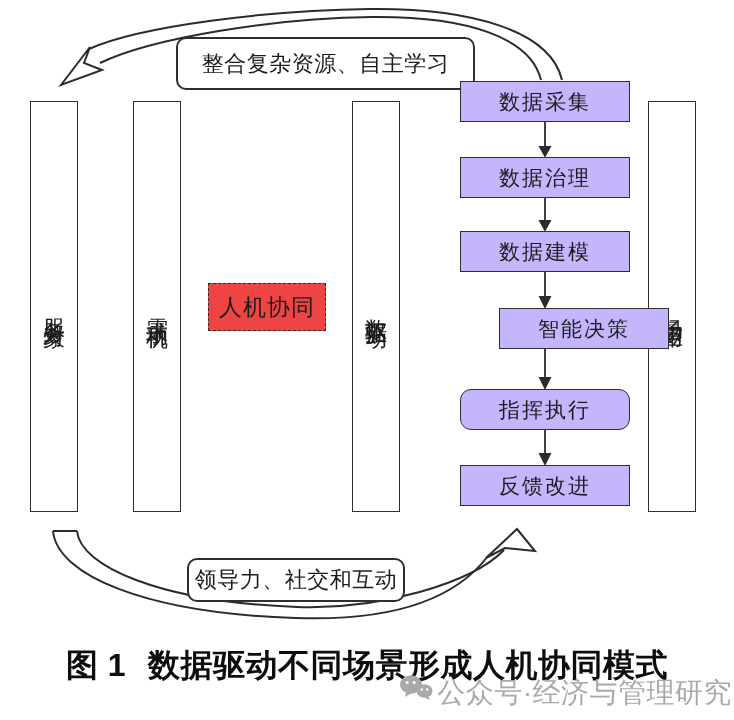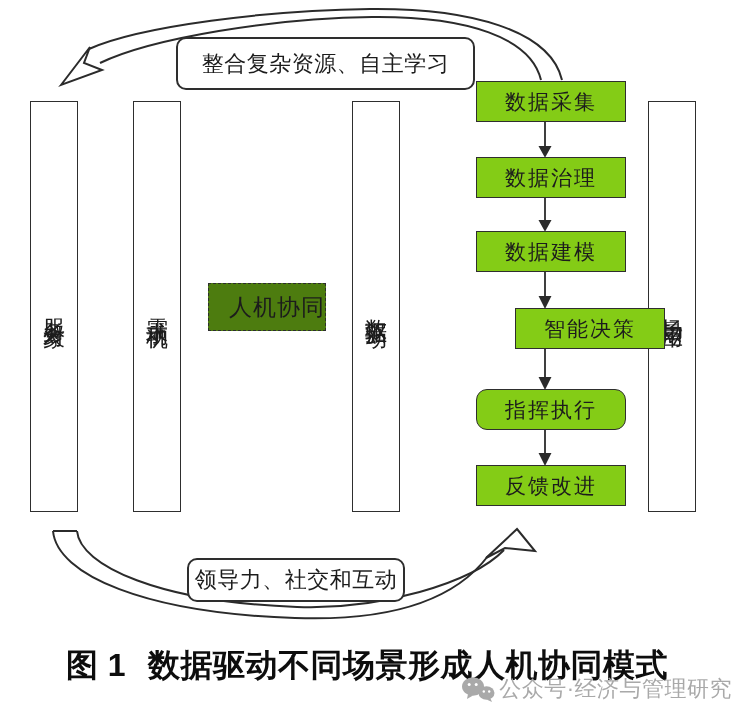--- a/index.html
+++ b/index.html
@@ -18,59 +18,59 @@
   }
   .p1{left:30px;} .p2{left:133px;} .p3{left:352px;} .p4{left:648px;}
   .vtext{
     writing-mode:vertical-rl;text-orientation:upright;
     font-size:22px;letter-spacing:3px;line-height:1;color:#1c1c1c;
   }
 
   
   .dashed-box{
     position:absolute;left:208px;top:283px;width:118px;height:48px;
-    border:1.6px dashed #2e2e2e;background:#4d7c0f;box-sizing:border-box;
-    display:flex;align-items:center;justify-content:flex-end;
+    border:1.6px dashed #2e2e2e;background:#ef4444;box-sizing:border-box;
+    display:flex;align-items:center;justify-content:center;
     font-size:23px;letter-spacing:1px;
   }
 
   
   .pill{
     position:absolute;border:2px solid #2e2e2e;border-radius:10px;
     background:#ffffff;box-sizing:border-box;
     display:flex;align-items:center;justify-content:center;
     font-size:22px;letter-spacing:0.5px;white-space:nowrap;
   }
   .pill-top{left:176px;top:37px;width:299px;height:53px;}
   .pill-bottom{left:187px;top:558px;width:218px;height:44px;}
 
   
   .flow-box{
-    position:absolute;left:476px;width:150px;height:41px;
-    border:1.6px solid #2e2e2e;background:#84cc16;box-sizing:border-box;
+    position:absolute;left:460px;width:170px;height:41px;
+    border:1.6px solid #2e2e2e;background:#c4b5fd;box-sizing:border-box;
     display:flex;align-items:center;justify-content:center;
     font-size:21px;letter-spacing:2px;
   }
   .fb1{top:81px;} .fb2{top:157px;} .fb3{top:231px;}
   .fb4{top:308px;margin-left:39px;} .fb5{top:389px;border-radius:11px;} .fb6{top:465px;}
 
   
   .caption{
     position:absolute;left:0;right:0;top:644px;text-align:center;
     font-family:"Liberation Sans","DejaVu Sans",sans-serif;
     font-weight:bold;font-size:32px;color:#0d0d0d;letter-spacing:0.5px;
     white-space:nowrap;
   }
   .caption .fig-no{margin-right:22px;}
 
   
   .watermark{
-    position:absolute;right:2px;top:674px;display:flex;align-items:center;gap:4px;
+    position:absolute;right:2px;top:674px;display:flex;gap:4px;
     font-family:"Liberation Sans","DejaVu Sans",sans-serif;
-    font-size:22px;color:#a9a9a9;letter-spacing:0.5px;white-space:nowrap;
+    font-size:28px;color:#a9a9a9;letter-spacing:0.5px;white-space:nowrap;
   }
   .wm-icon{width:34px;height:27px;flex:0 0 auto;}
 </style>
 </head>
 <body>
 
 <div class="canvas">
 
   <svg class="overlay" viewBox="0 0 734 720" xmlns="http://www.w3.org/2000/svg">
 

